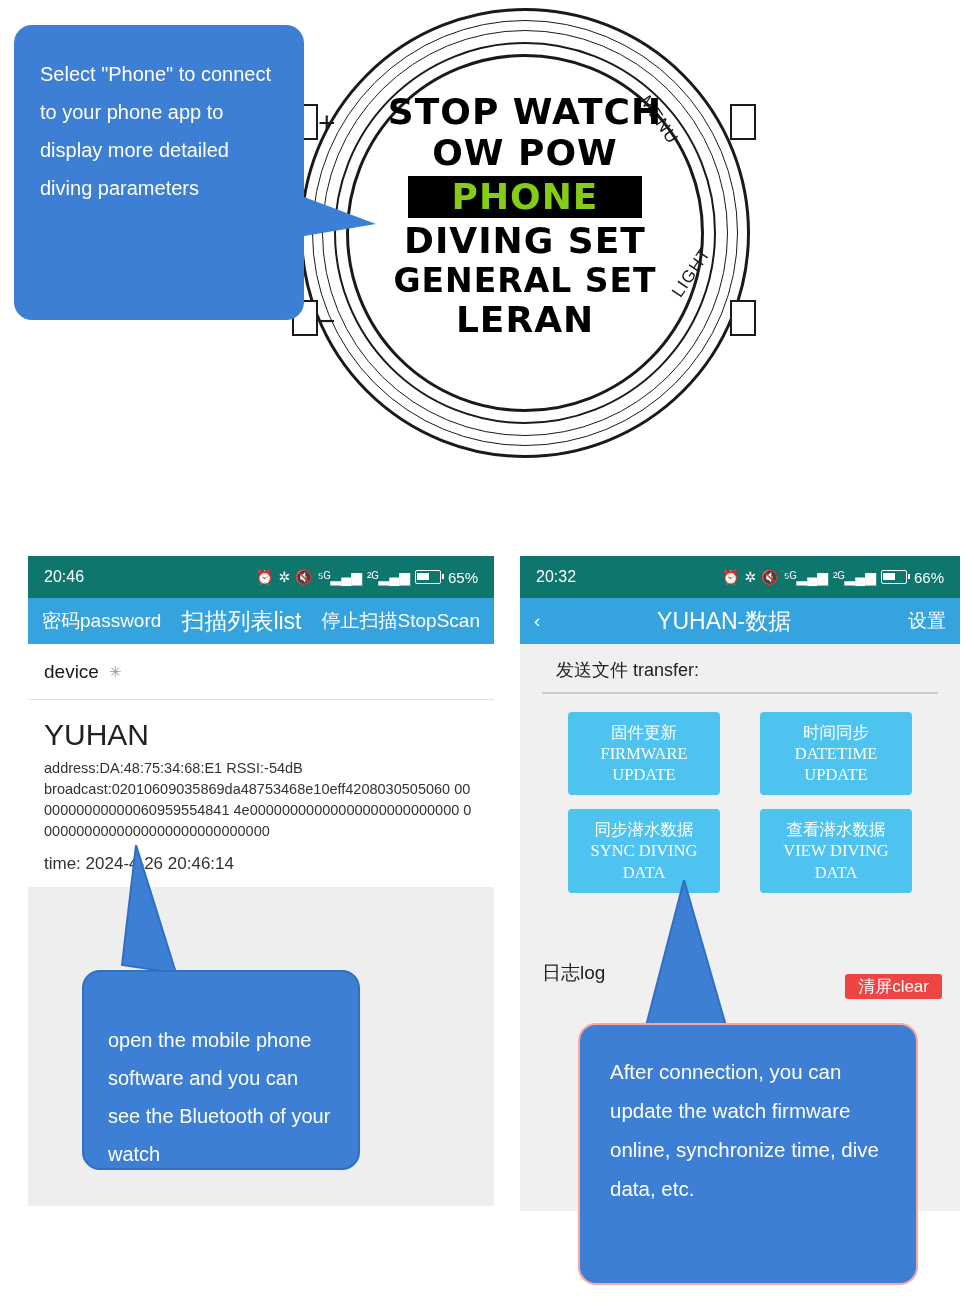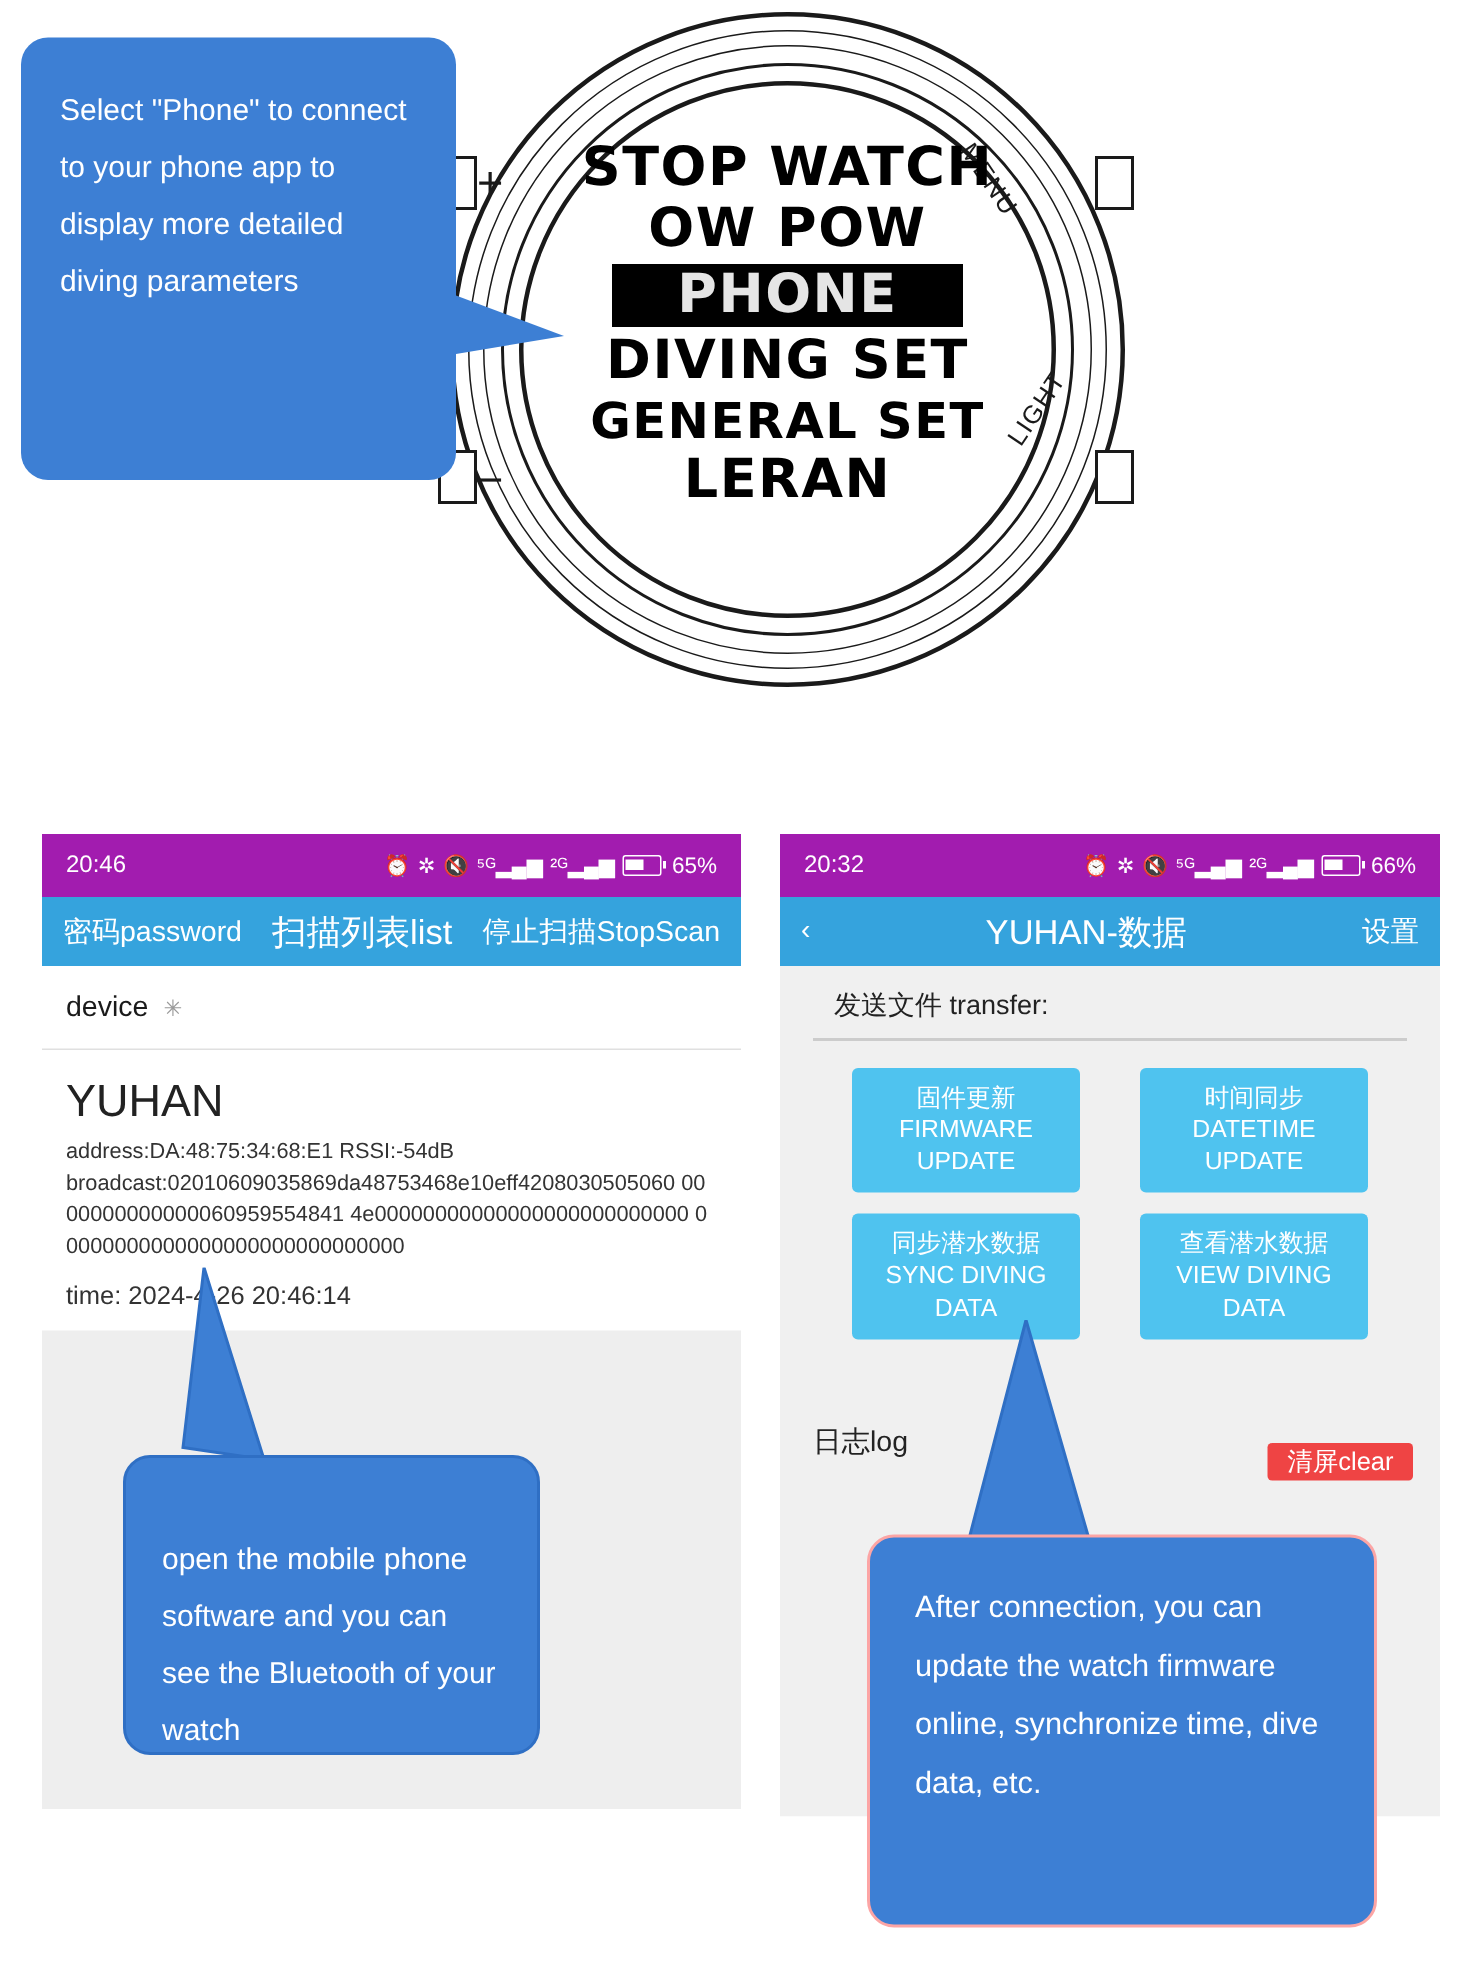--- a/index.html
+++ b/index.html
@@ -81,21 +81,21 @@
     line-height: 1.0;
   }
   .menu-row {
     font-size: 36px;
     letter-spacing: 1px;
     margin-bottom: 5px;
     white-space: nowrap;
   }
   .menu-row.selected {
     background: #000000;
-    color: #e5e5e5;
+    color: #84cc16;
     display: inline-block;
     padding: 3px 44px;
     margin-bottom: 5px;
   }
   .menu-row.small { font-size: 33px; }
 
   
   .callout {
     position: absolute;
     background: #3d7fd4;
@@ -152,21 +152,21 @@
   .phone {
     position: absolute;
     background: #ffffff;
     overflow: hidden;
   }
   #phone-left  { left: 28px;  top: 556px; width: 466px; height: 650px; }
   #phone-right { left: 520px; top: 556px; width: 440px; height: 655px; }
 
   .status-bar {
     height: 42px;
-    background: #a21caf;
+    background: #0f766e;
     color: #ffffff;
     display: flex;
     align-items: center;
     justify-content: space-between;
     padding: 0 16px;
     box-sizing: border-box;
     font-size: 16px;
   }
   .status-right {
     display: flex;
@@ -268,21 +268,22 @@
   .divider-line {
     height: 2px;
     background: #cccccc;
     margin: 0 22px 18px 22px;
   }
   .btn-grid {
     display: grid;
     grid-template-columns: repeat(2, 152px);
     gap: 14px 40px;
     justify-content: center;
-    margin-bottom: 24px;
+    margin-bottom: 36px;
+    font-family: Liberation Serif, serif;
   }
   .grid-btn {
     background: #4fc3ef;
     color: #ffffff;
     border-radius: 4px;
     text-align: center;
     padding: 10px 4px;
     font-size: 16.5px;
     line-height: 1.28;
     box-sizing: border-box;

